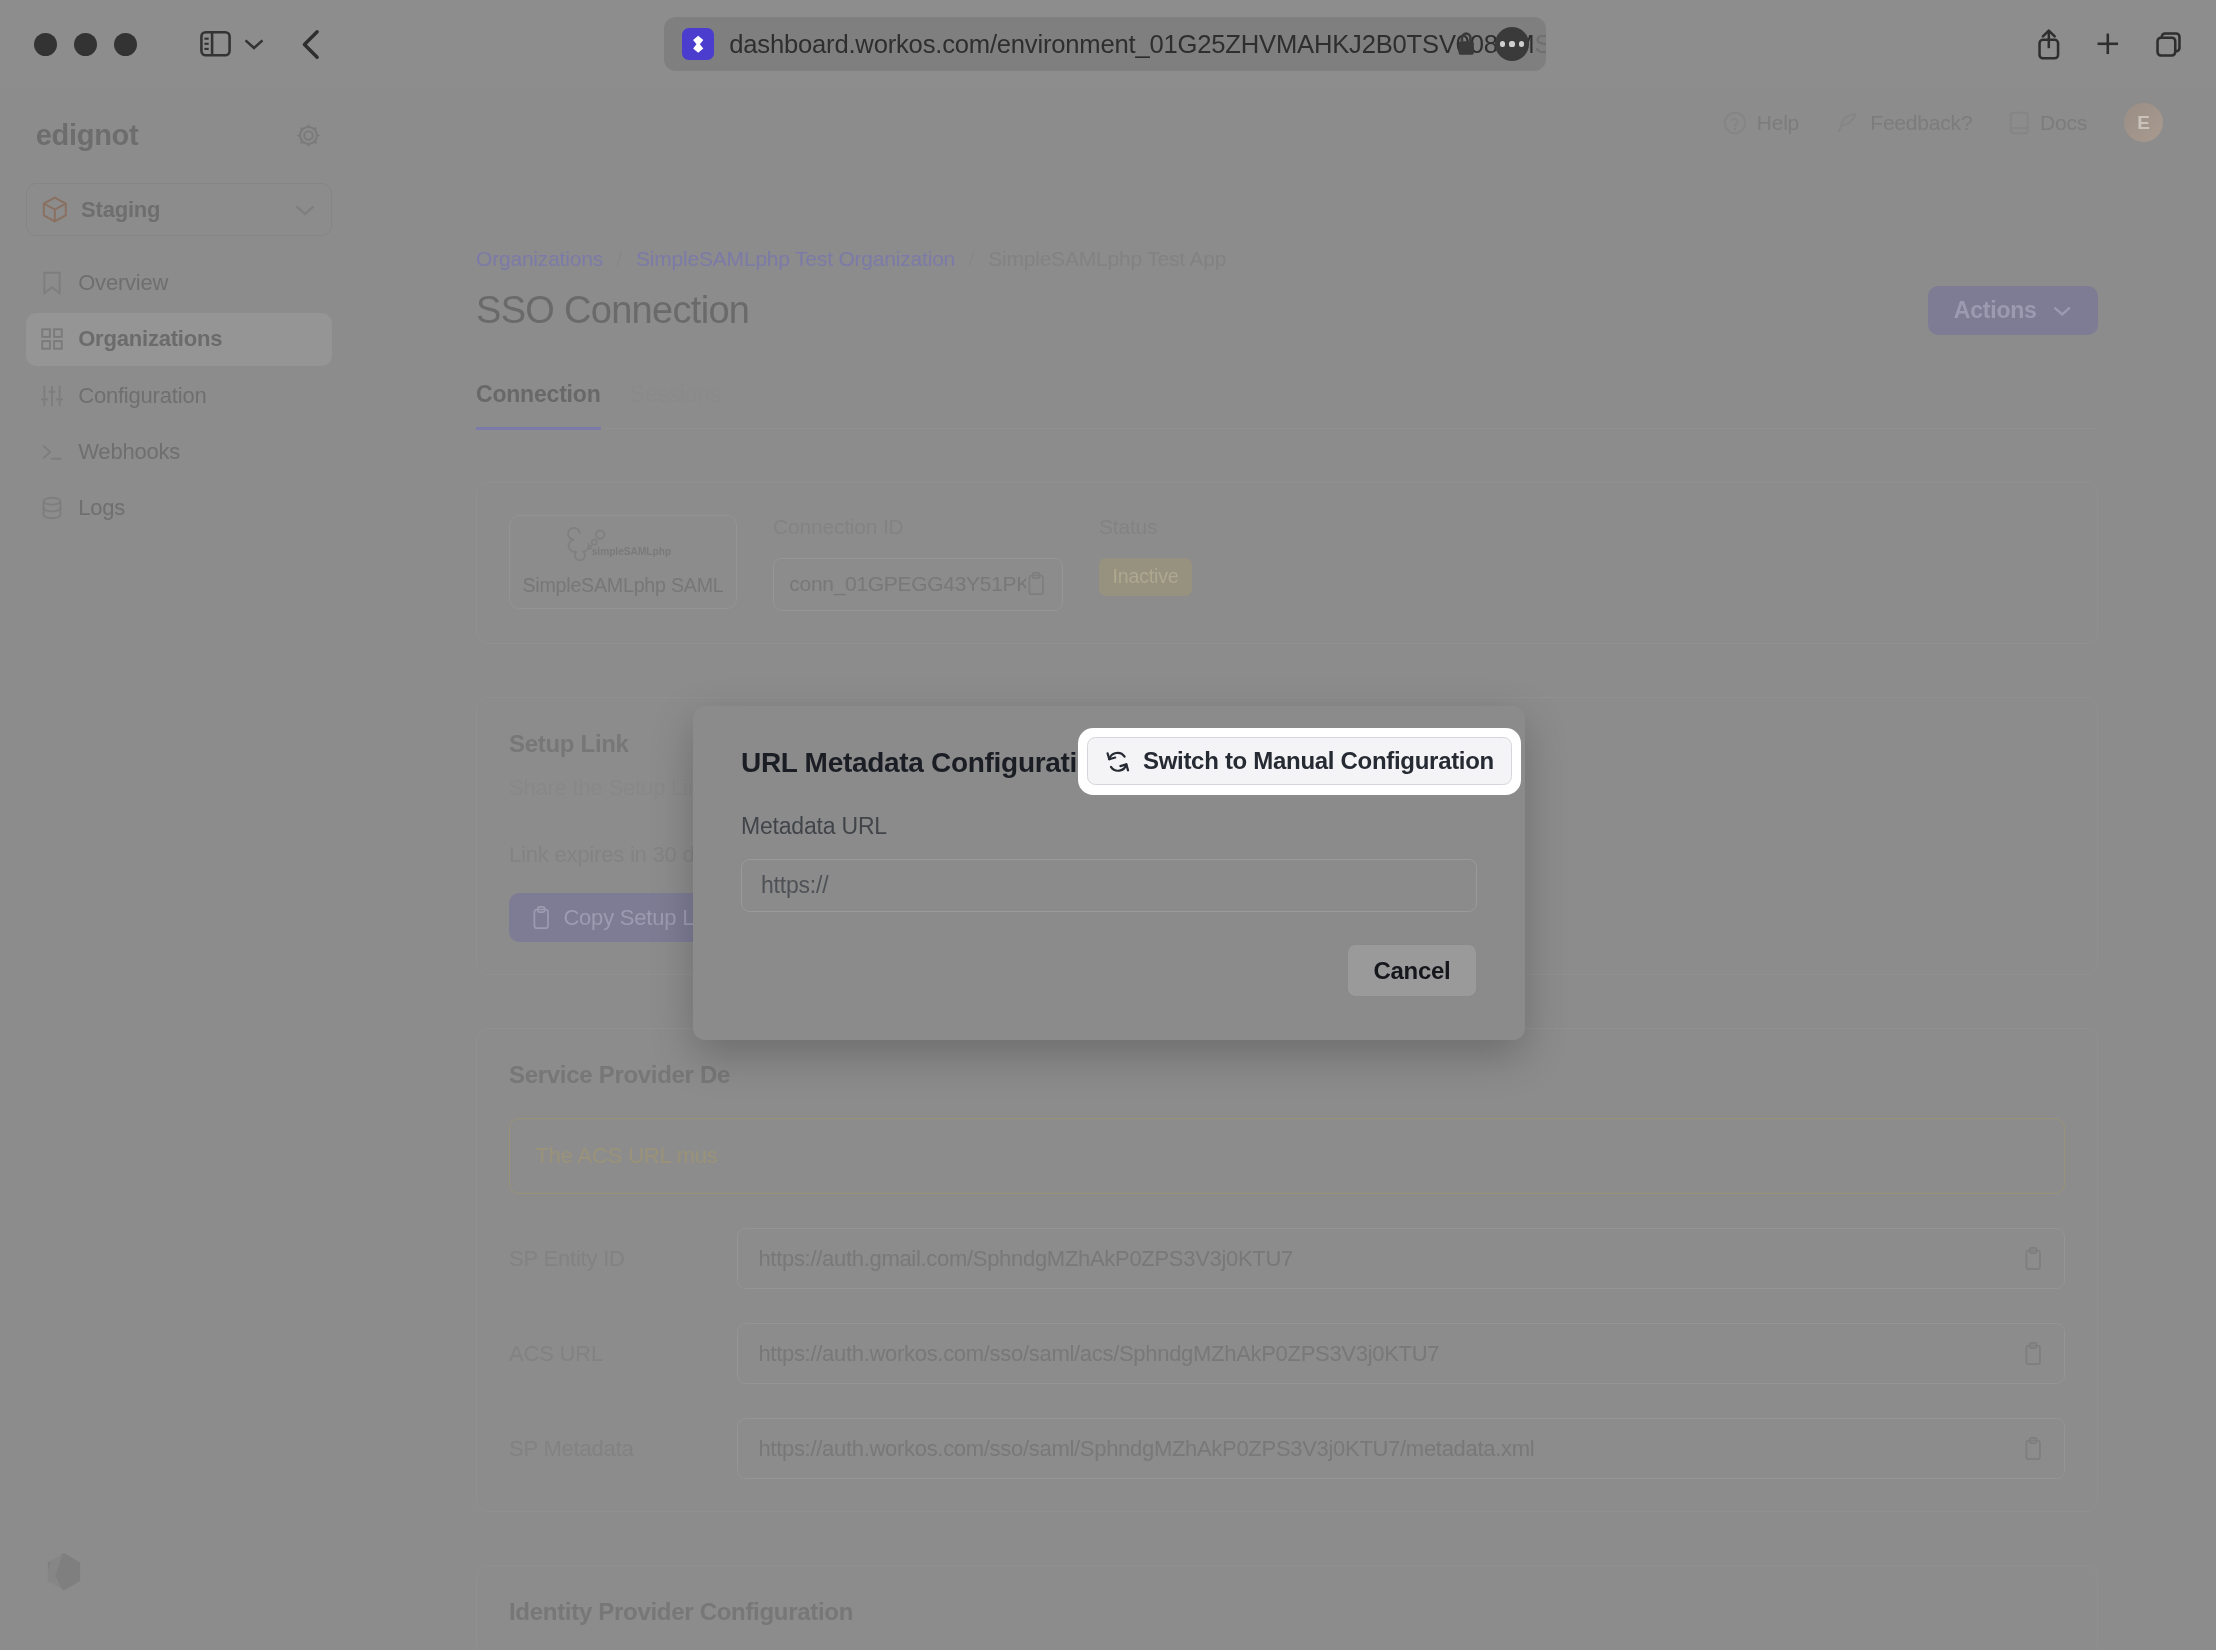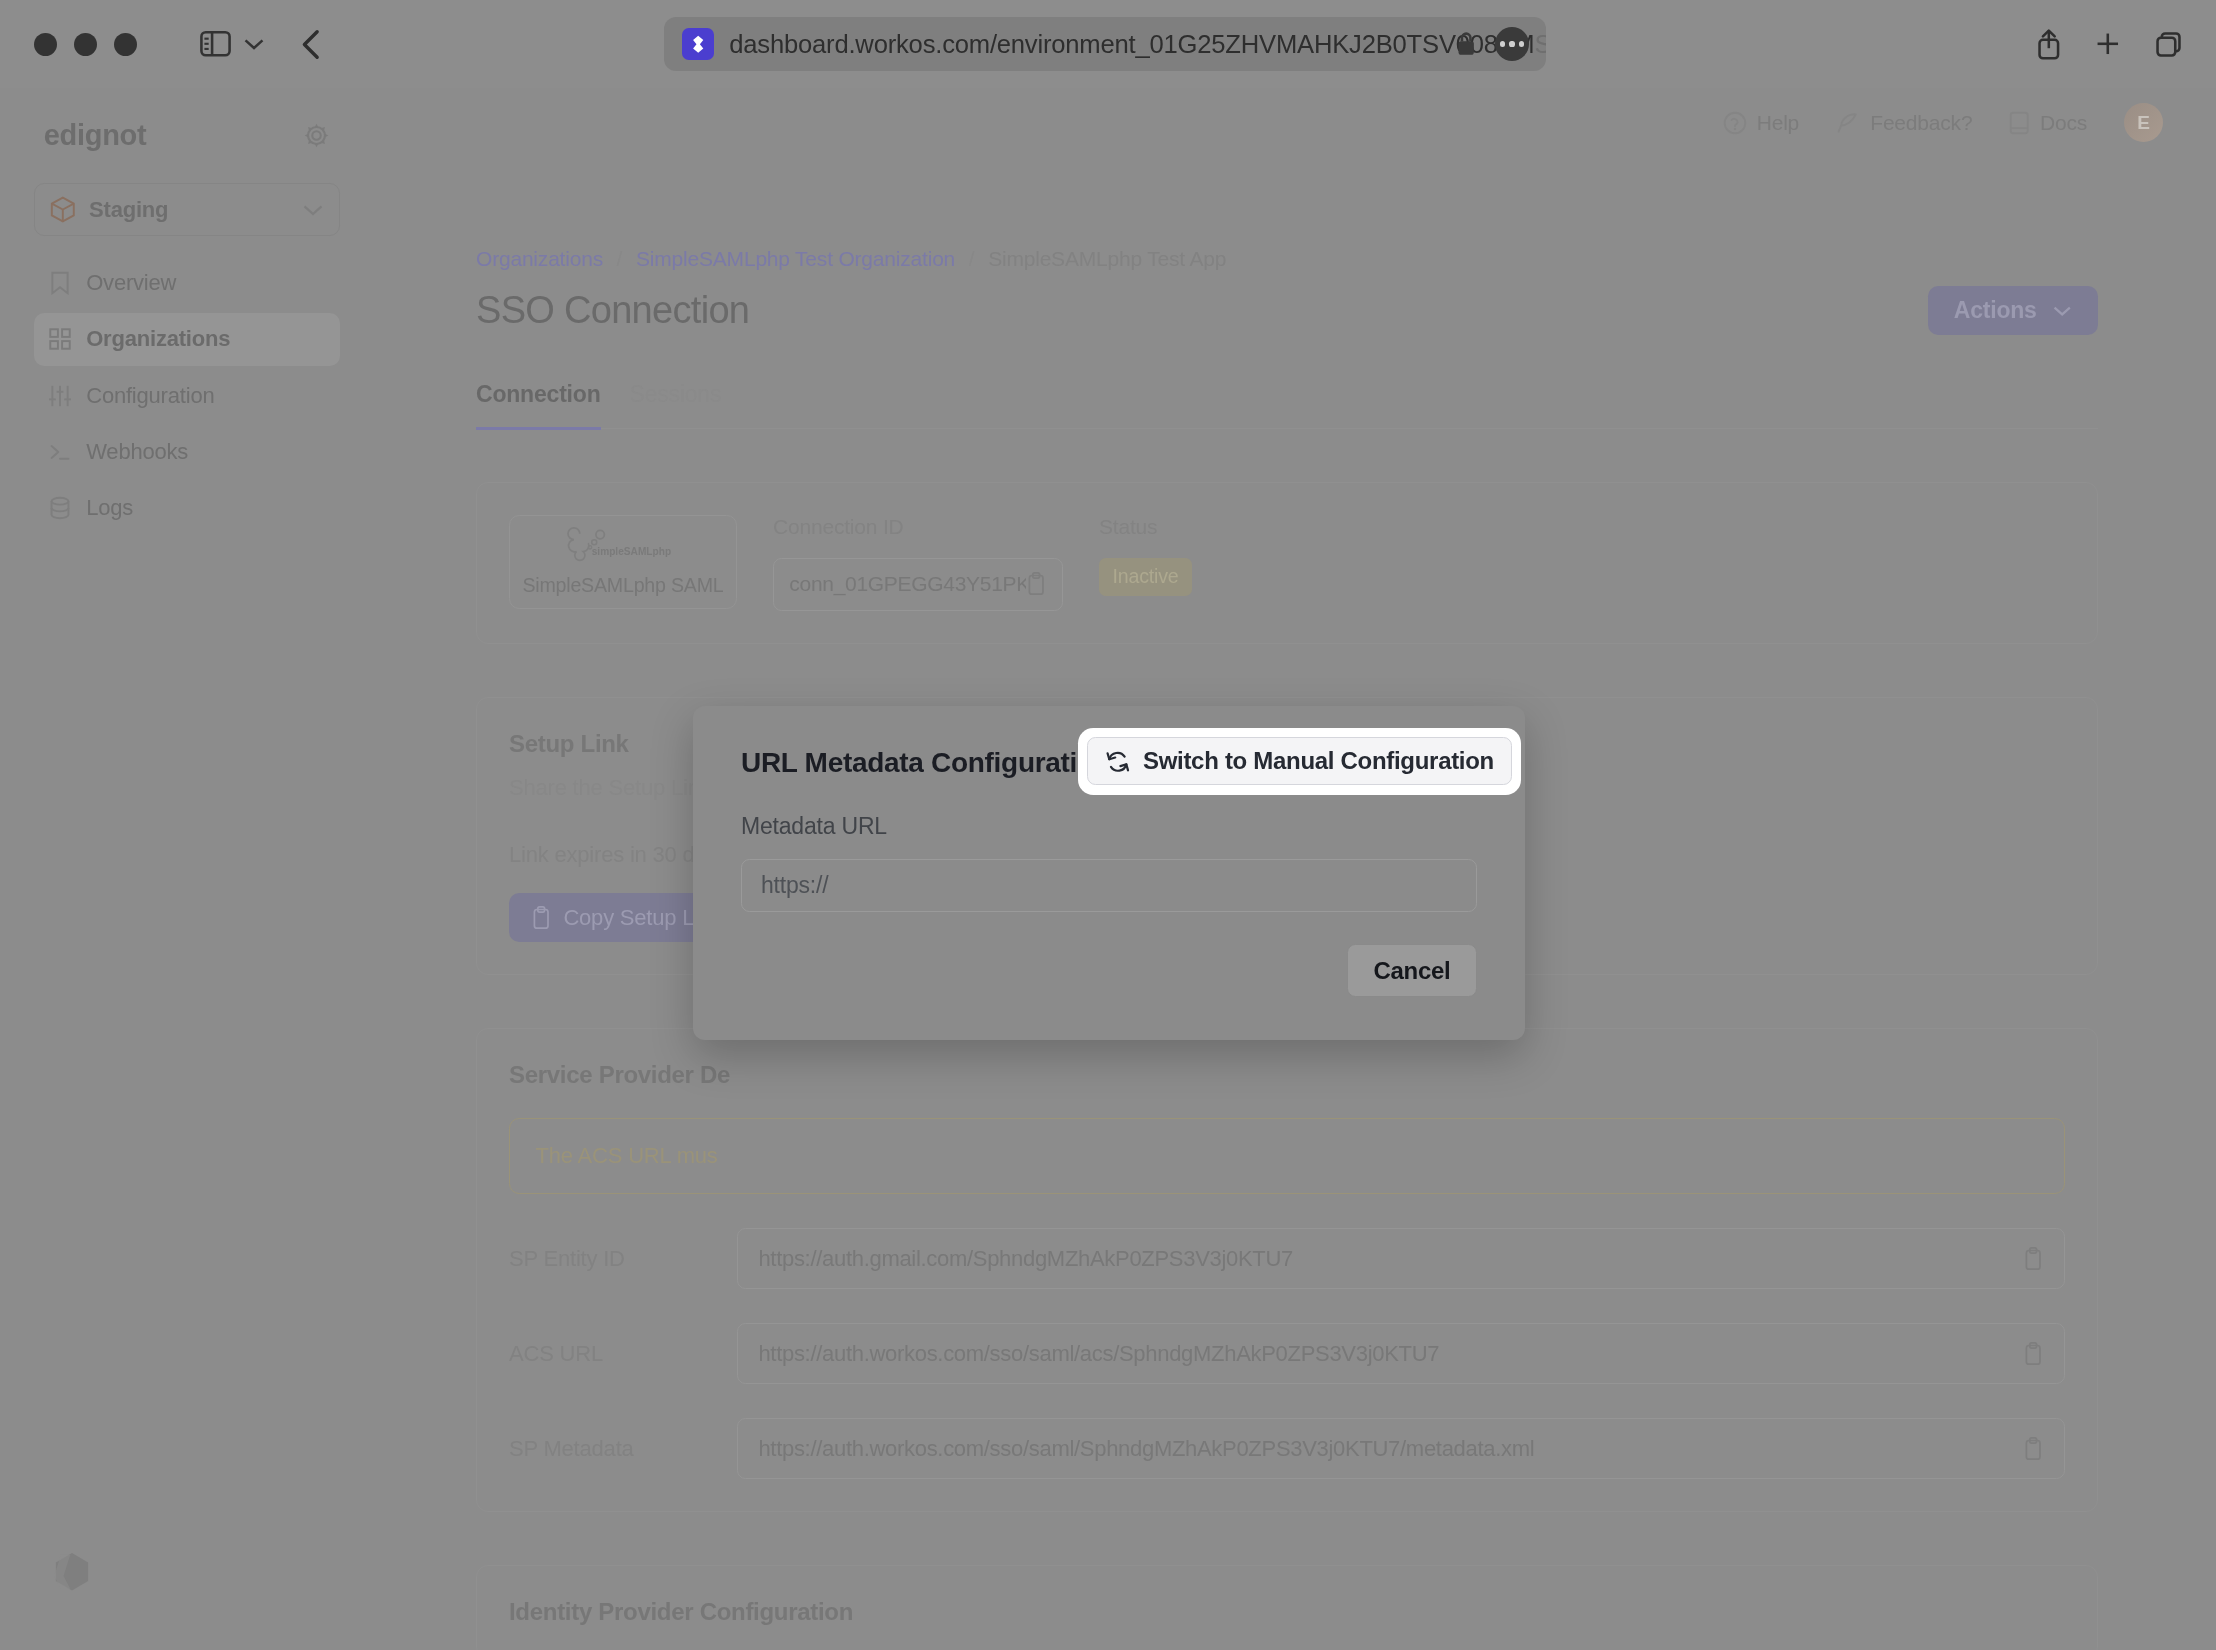--- a/index.html
+++ b/index.html
@@ -50,21 +50,21 @@
 
   
   .app {
     position: absolute; top: 88px; left: 0;
     width: 2216px; height: 1563px;
     background: #8c8c8c;
   }
 
   
   .sidebar {
-    position: absolute; left: 8px; top: 0; width: 358px; height: 1563px;
+    position: absolute; left: 0; top: 0; width: 358px; height: 1563px;
     padding: 19px 25.6px;
   }
   .brand-row { display: flex; align-items: center; justify-content: space-between; padding: 12px 10.2px 0 10.2px; }
   .brand-name { font-size: 29px; font-weight: 700; color: #6d6d6d; letter-spacing: -0.3px; }
   .env-select {
     margin-top: 31px; height: 53px; border: 1.3px solid #858585; border-radius: 10.2px;
     display: flex; align-items: center; padding: 0 15.3px; gap: 13.6px;
   }
   .env-name { font-size: 22px; font-weight: 700; color: #6e6e6e; flex: 1; letter-spacing: -0.2px; }
   .nav { margin-top: 20.4px; }

